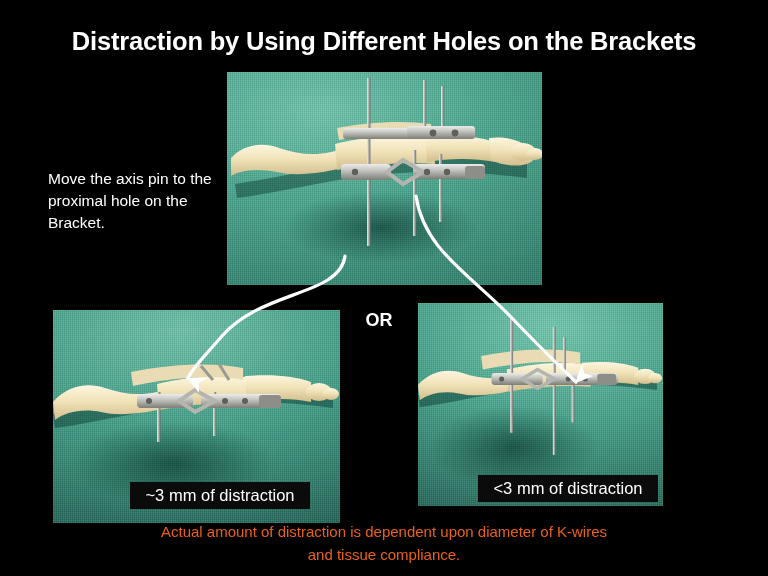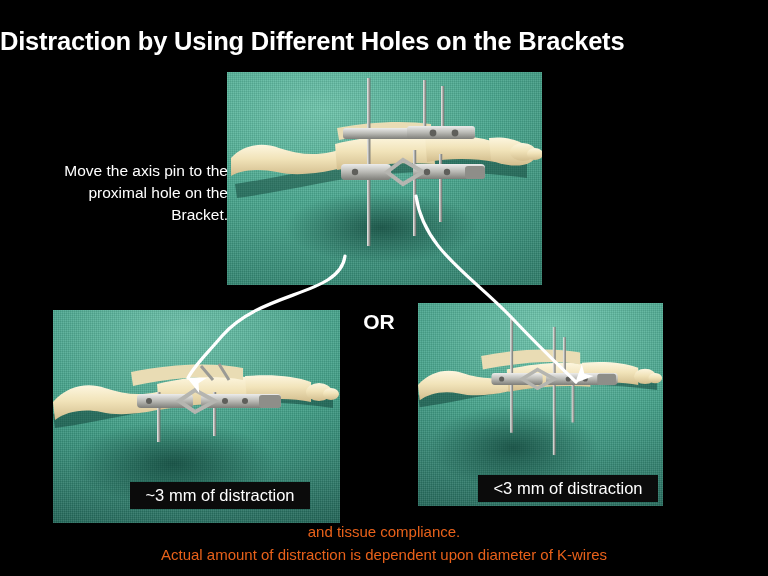--- a/index.html
+++ b/index.html
@@ -5,21 +5,21 @@
   html,body{margin:0;padding:0;}
   body{
     width:768px;height:576px;background:#000;overflow:hidden;
     font-family:"Liberation Sans","DejaVu Sans",sans-serif;
     position:relative;
   }
   .slide{position:absolute;inset:0;background:#000;}
 
   
   .title{
-    position:absolute;left:0;top:27px;width:768px;text-align:left;
+    position:absolute;left:0;top:27px;width:768px;text-align:center;
     color:#ffffff;font-size:25.5px;font-weight:bold;letter-spacing:-0.2px;
     white-space:nowrap;
   }
 
   
   .photo{position:absolute;overflow:hidden;background:#2f8d78;}
   #photo-top{left:227px;top:72px;width:315px;height:213px;}
   #photo-left{left:53px;top:310px;width:287px;height:213px;}
   #photo-right{left:418px;top:303px;width:245px;height:203px;}
 
@@ -41,26 +41,26 @@
       radial-gradient(130% 100% at 55% 12%, #72c9b0 0%, #43a189 50%, #236558 100%);
   }
   .shadowblob{position:absolute;border-radius:50%;
     background:radial-gradient(ellipse at center, rgba(8,50,42,.62) 0%, rgba(8,50,42,0) 70%);}
 
   
   .art{position:absolute;inset:0;}
 
   
   .sidetext{position:absolute;color:#ffffff;font-size:15.5px;line-height:1.42;}
-  #text-left{left:48px;top:160px;width:180px;text-align:right;}
+  #text-left{left:48px;top:168px;width:180px;text-align:left;}
   #text-right{left:578px;top:155px;width:168px;text-align:center;}
 
   
   .or-label{position:absolute;left:352px;top:310px;width:54px;text-align:center;
-    color:#fff;font-size:21px;font-weight:bold;}
+    color:#fff;font-size:18px;font-weight:bold;}
 
   
   .caption{position:absolute;background:#0b0b0b;color:#fff;
     font-size:16.5px;line-height:27px;height:27px;text-align:center;white-space:nowrap;}
 
   
   .footer{position:absolute;left:0;top:520px;width:768px;text-align:center;
     color:#e8611a;font-size:15px;line-height:1.55;}
   .footer span{display:block;}
 
@@ -188,17 +188,17 @@
     <defs>
       <marker id="ah" markerWidth="7" markerHeight="7" refX="3" refY="5.6" orient="auto" markerUnits="strokeWidth">
         <path d="M0.4 0.4 L3 6 L5.6 0.4 L3 1.9 Z" fill="#ffffff"></path>
       </marker>
     </defs>
     <path d="M345 256 C340 296 262 290 222 336 C204 357 194 366 188 378" stroke="#ffffff" stroke-width="3.2" fill="none" stroke-linecap="round" marker-end="url(#ah)"></path>
     <path d="M416 196 C424 250 470 274 512 318 C544 352 564 370 576 382" stroke="#ffffff" stroke-width="3.2" fill="none" stroke-linecap="round" marker-end="url(#ah)"></path>
   </svg>
 
   <div class="footer">
+    <span>Actual amount of distraction is dependent upon diameter of K-wires</span>
     <span>and tissue compliance.</span>
-    <span>Actual amount of distraction is dependent upon diameter of K-wires</span>
   </div>
 
 </div>
 
 </body></html>

